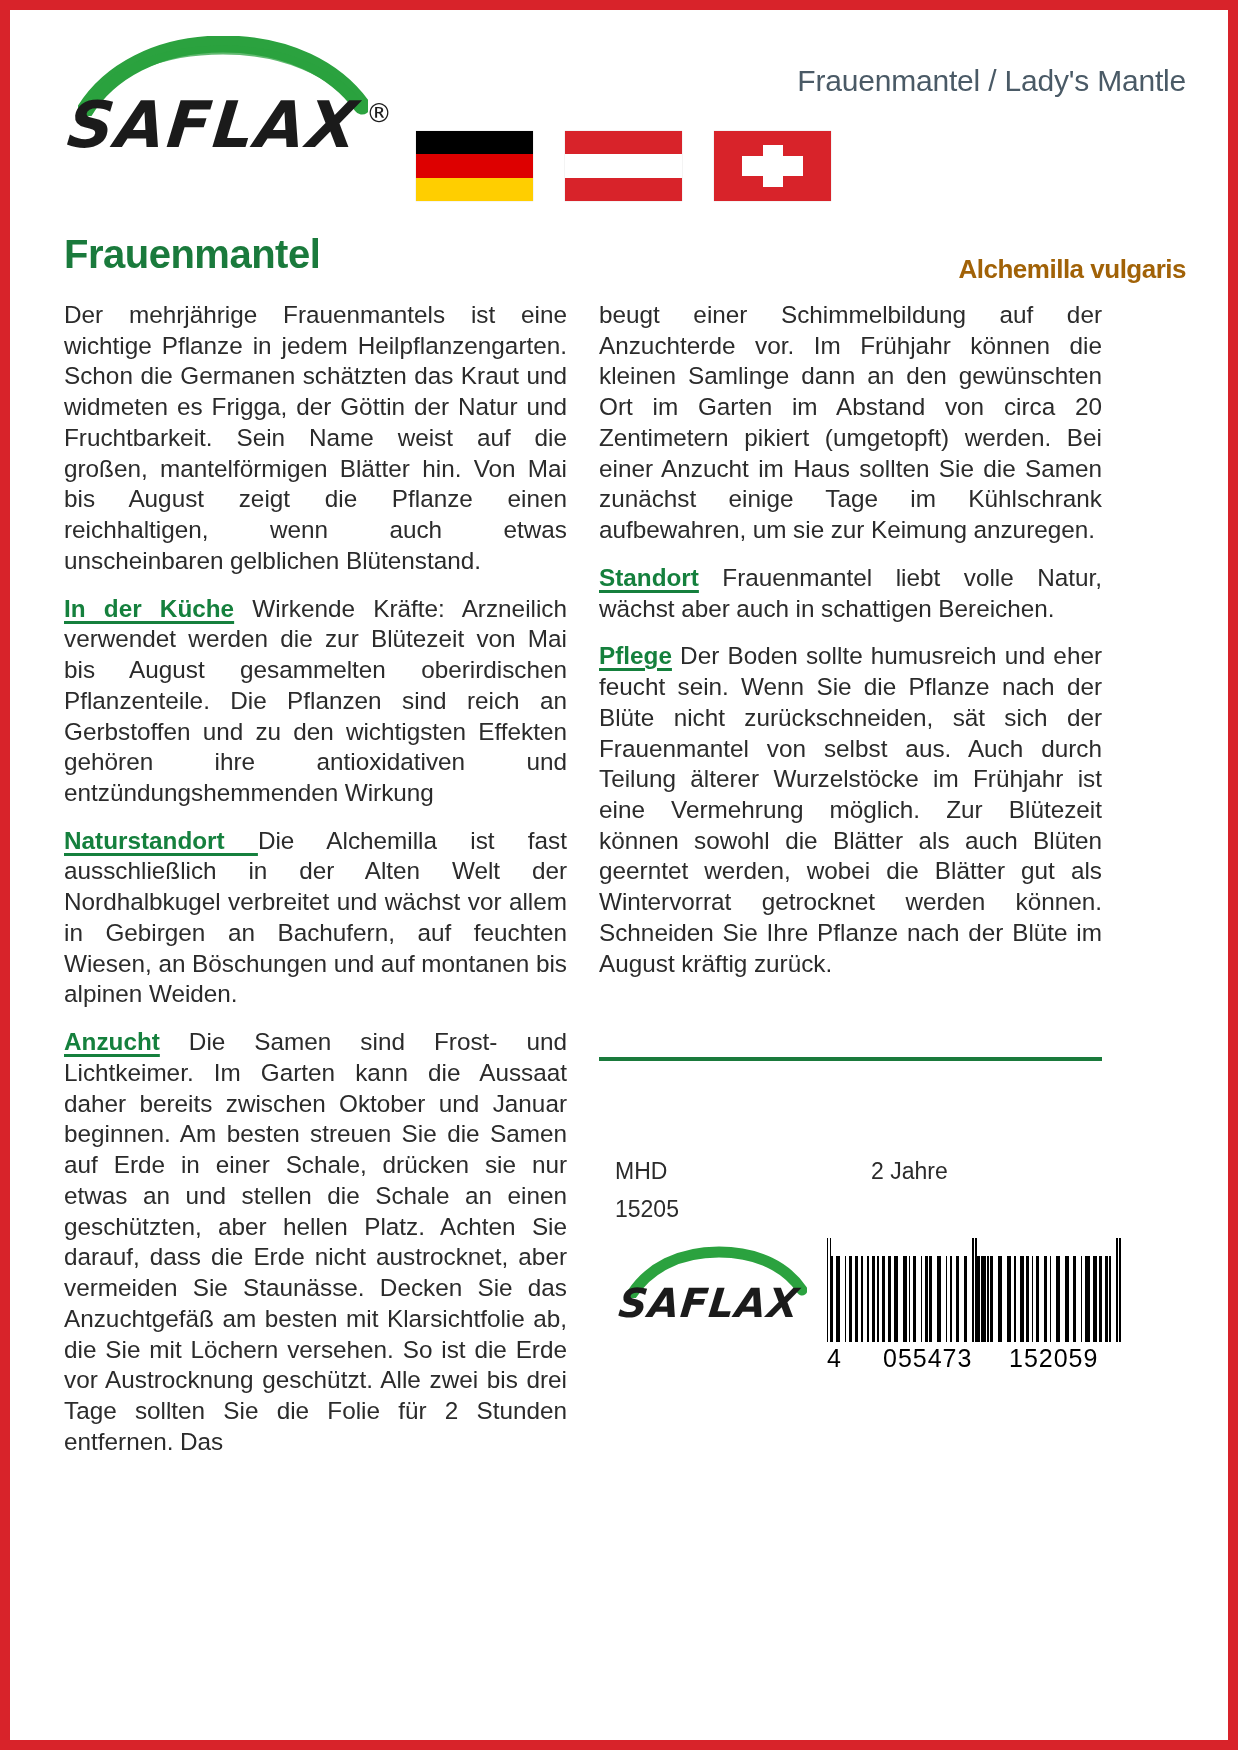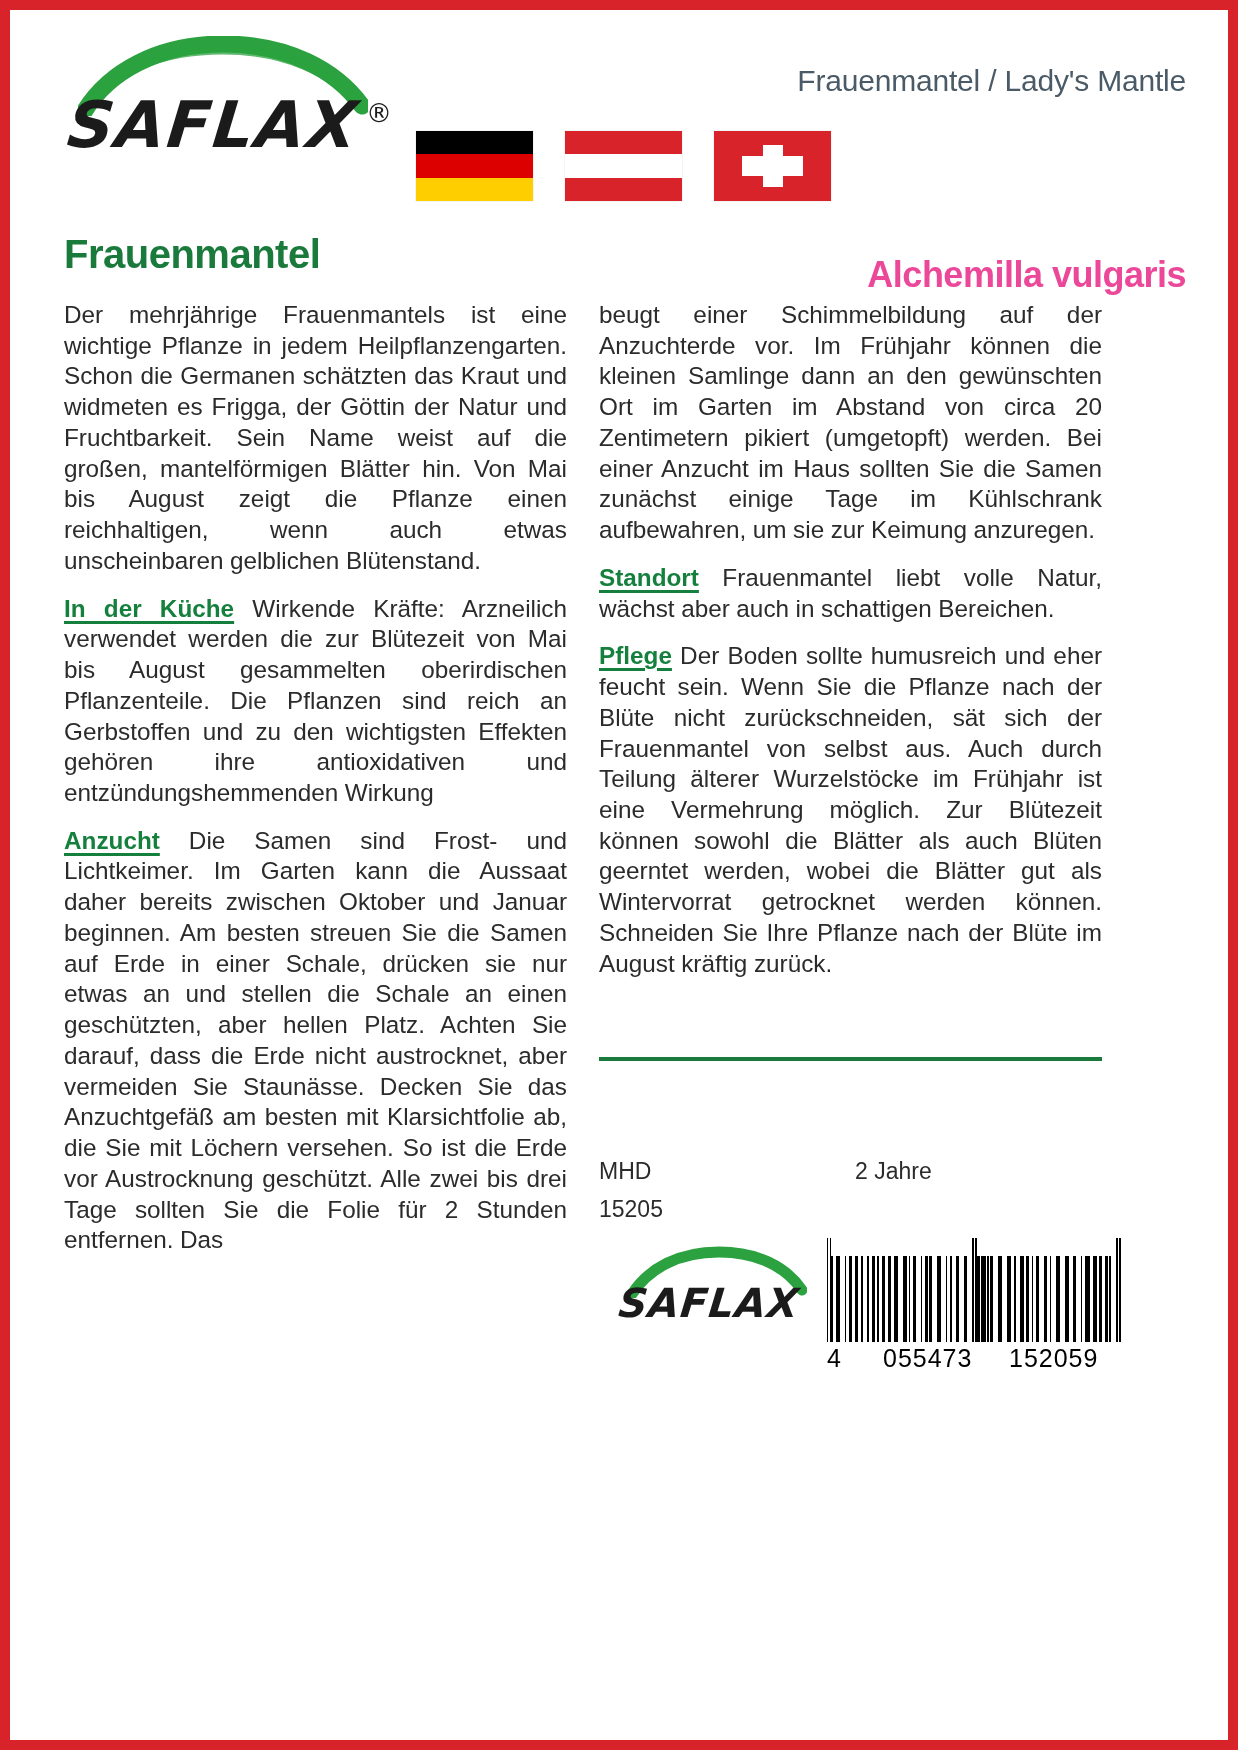--- a/index.html
+++ b/index.html
@@ -137,23 +137,23 @@
     font-size: 40px;
     font-weight: 700;
     color: #1a7a3c;
     letter-spacing: -0.5px;
   }
 
   .latin-name {
     position: absolute;
     right: 4px;
     top: 50px;
-    font-size: 36px;
+    font-size: 26px;
     font-weight: 700;
-    color: #ec4899;
+    color: #a16207;
     letter-spacing: -0.5px;
   }
 
   
   .columns {
     position: relative;
     display: flex;
     gap: 32px;
     padding: 0 14px 0 16px;
   }
@@ -191,21 +191,21 @@
     margin-top: 78px;
   }
 
   .meta {
     margin-top: 92px;
     position: relative;
     font-size: 23px;
     color: #2b2b2b;
     line-height: 1.62;
   }
-  .meta-row { display: flex; }
+  .meta-row { display: flex; margin-left: 16px; }
   .meta-label { width: 256px; }
   .meta-value { }
 
   .footer-brand {
     position: relative;
     margin-top: 14px;
     height: 150px;
   }
 
   .mini-logo {
@@ -305,20 +305,23 @@
     <div class="columns">
 
       <div class="col">
         <p class="body">
           <span class="sec-head"></span><span>Der mehrjährige Frauenmantels ist eine wichtige Pflanze in jedem Heilpflanzengarten. Schon die Germanen schätzten das Kraut und widmeten es Frigga, der Göttin der Natur und Fruchtbarkeit. Sein Name weist auf die großen, mantelförmigen Blätter hin. Von Mai bis August zeigt die Pflanze einen reichhaltigen, wenn auch etwas unscheinbaren gelblichen Blütenstand.</span>
         </p>
         <p class="body">
           <span class="sec-head">In der Küche</span><span> Wirkende Kräfte: Arzneilich verwendet werden die zur Blütezeit von Mai bis August gesammelten oberirdischen Pflanzenteile. Die Pflanzen sind reich an Gerbstoffen und zu den wichtigsten Effekten gehören ihre antioxidativen und entzündungshemmenden Wirkung</span>
         </p>
         <p class="body">
+          <span class="sec-head">Naturstandort </span><span>Die Alchemilla ist fast ausschließlich in der Alten Welt der Nordhalbkugel verbreitet und wächst vor allem in Gebirgen an Bachufern, auf feuchten Wiesen, an Böschungen und auf montanen bis alpinen Weiden.</span>
+        </p>
+        <p class="body">
           <span class="sec-head">Anzucht</span><span> Die Samen sind Frost- und Lichtkeimer. Im Garten kann die Aussaat daher bereits zwischen Oktober und Januar beginnen. Am besten streuen Sie die Samen auf Erde in einer Schale, drücken sie nur etwas an und stellen die Schale an einen geschützten, aber hellen Platz. Achten Sie darauf, dass die Erde nicht austrocknet, aber vermeiden Sie Staunässe. Decken Sie das Anzuchtgefäß am besten mit Klarsichtfolie ab, die Sie mit Löchern versehen. So ist die Erde vor Austrocknung geschützt. Alle zwei bis drei Tage sollten Sie die Folie für 2 Stunden entfernen. Das</span>
         </p>
       </div>
 
       <div class="col">
         <p class="body">
           <span class="sec-head"></span><span>beugt einer Schimmelbildung auf der Anzuchterde vor. Im Frühjahr können die kleinen Samlinge dann an den gewünschten Ort im Garten im Abstand von circa 20 Zentimetern pikiert (umgetopft) werden. Bei einer Anzucht im Haus sollten Sie die Samen zunächst einige Tage im Kühlschrank aufbewahren, um sie zur Keimung anzuregen.</span>
         </p>
         <p class="body">
           <span class="sec-head">Standort</span><span> Frauenmantel liebt volle Natur, wächst aber auch in schattigen Bereichen.</span>

